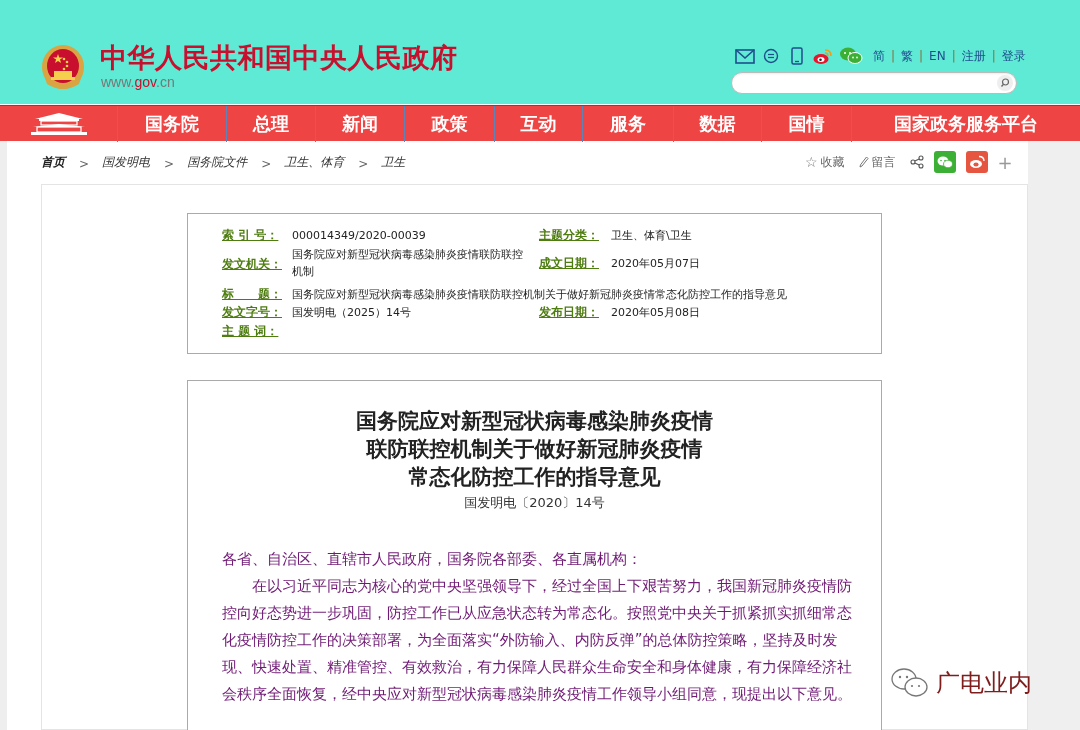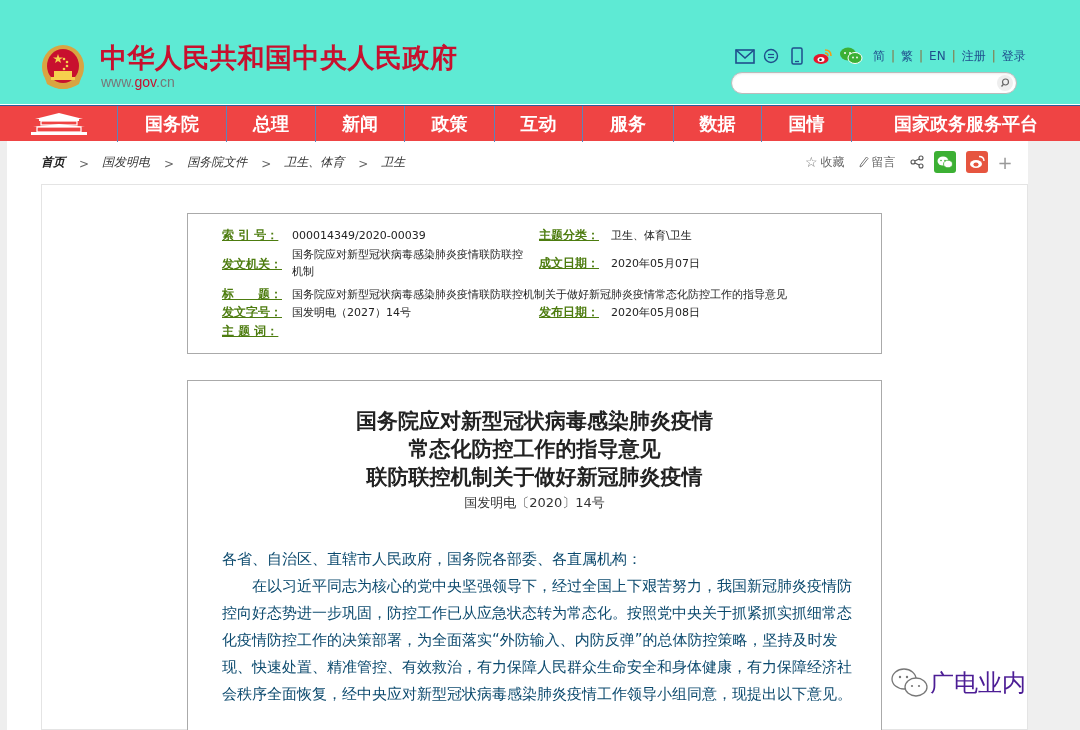--- a/index.html
+++ b/index.html
@@ -46,25 +46,25 @@
   
   .info-box { position: absolute; left: 187px; top: 213px; width: 695px; height: 141px; border: 1px solid #aaa; background: #fff; font-size: 11px; color: #222; }
   .info-row { position: absolute; display: flex; align-items: flex-start; }
   .info-label { font-weight: bold; font-size: 12px; color: #4d7c0f; white-space: nowrap; text-decoration: underline; }
   .info-val { font-size: 11px; color: #222; line-height: 17px; }
 
   
   .doc-box { position: absolute; left: 187px; top: 380px; width: 695px; height: 360px; border: 1px solid #aaa; border-bottom: none; background: #fff; }
   .doc-title { position: absolute; left: 0; top: 26px; width: 693px; text-align: center; font-size: 21px; font-weight: bold; color: #222; line-height: 28px; font-family: "DejaVu Serif", serif; }
   .doc-no { position: absolute; left: 0; top: 113px; width: 693px; text-align: center; font-size: 13px; color: #333; }
-  .doc-body { position: absolute; left: 34px; top: 165px; width: 630px; font-size: 15px; color: #0c4a6e; line-height: 27px; }
+  .doc-body { position: absolute; left: 34px; top: 165px; width: 630px; font-size: 15px; color: #701a75; line-height: 27px; }
   .doc-body p.indent { text-indent: 2em; }
 
   
-  .watermark { position: absolute; left: 890px; top: 667px; display: flex; align-items: flex-end; color: #4c1d95; font-size: 24px; }
+  .watermark { position: absolute; left: 890px; top: 667px; display: flex; align-items: flex-end; gap: 6px; color: #7f1d1d; font-size: 24px; }
 </style>
 </head>
 <body>
 
 <div class="header">
   <div class="emblem">
     <svg width="44" height="47" viewBox="0 0 44 47">
       <ellipse cx="22" cy="23" rx="21" ry="22" fill="#d9a441"></ellipse>
       <ellipse cx="22" cy="22" rx="16" ry="17" fill="#c8102e"></ellipse>
       <polygon points="17,10 18.2,13.5 22,13.5 19,15.6 20.1,19 17,17 14,19 15.1,15.6 12,13.5 15.8,13.5" fill="#f6d04d"></polygon>
@@ -238,38 +238,38 @@
     <span class="info-val">2020年05月07日</span>
   </div>
 
   <div class="info-row" style="left:34px;top:72px">
     <span class="info-label" style="width:70px">标　　题：</span>
     <span class="info-val" style="white-space:nowrap">国务院应对新型冠状病毒感染肺炎疫情联防联控机制关于做好新冠肺炎疫情常态化防控工作的指导意见</span>
   </div>
 
   <div class="info-row" style="left:34px;top:90px">
     <span class="info-label" style="width:70px">发文字号：</span>
-    <span class="info-val">国发明电（2027）14号</span>
+    <span class="info-val">国发明电（2025）14号</span>
   </div>
   <div class="info-row" style="left:351px;top:90px">
     <span class="info-label" style="width:72px">发布日期：</span>
     <span class="info-val">2020年05月08日</span>
   </div>
 
   <div class="info-row" style="left:34px;top:109px">
     <span class="info-label" style="width:70px">主 题 词：</span>
     <span class="info-val"></span>
   </div>
 </div>
 
 <div class="doc-box">
   <div class="doc-title">
     <div>国务院应对新型冠状病毒感染肺炎疫情</div>
+    <div>联防联控机制关于做好新冠肺炎疫情</div>
     <div>常态化防控工作的指导意见</div>
-    <div>联防联控机制关于做好新冠肺炎疫情</div>
   </div>
   <div class="doc-no">国发明电〔2020〕14号</div>
   <div class="doc-body">
     <p>各省、自治区、直辖市人民政府，国务院各部委、各直属机构：</p>
     <p class="indent">在以习近平同志为核心的党中央坚强领导下，经过全国上下艰苦努力，我国新冠肺炎疫情防控向好态势进一步巩固，防控工作已从应急状态转为常态化。按照党中央关于抓紧抓实抓细常态化疫情防控工作的决策部署，为全面落实“外防输入、内防反弹”的总体防控策略，坚持及时发现、快速处置、精准管控、有效救治，有力保障人民群众生命安全和身体健康，有力保障经济社会秩序全面恢复，经中央应对新型冠状病毒感染肺炎疫情工作领导小组同意，现提出以下意见。</p>
   </div>
 </div>
 
 <div class="watermark">
   <svg width="40" height="32" viewBox="0 0 40 32">

